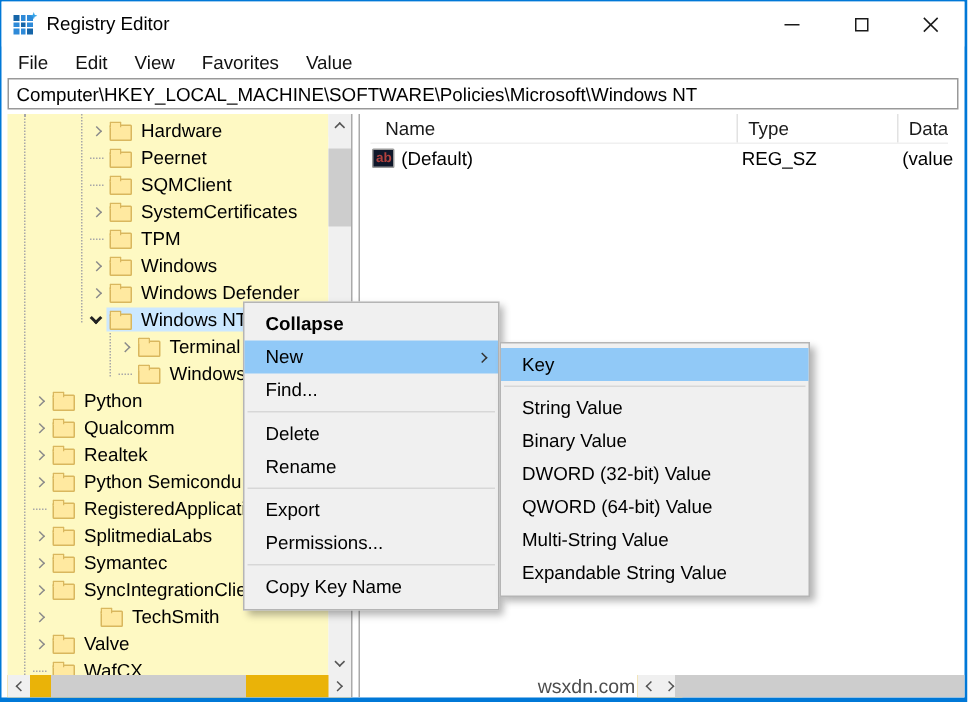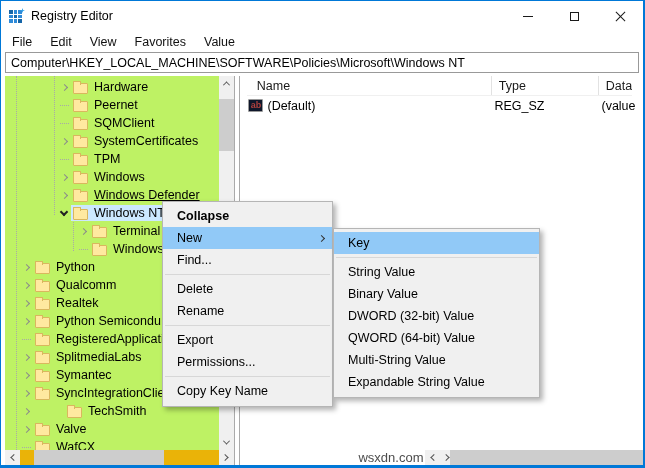--- a/index.html
+++ b/index.html
@@ -37,21 +37,21 @@
   
   .addressbar-wrap { padding:0 4px 3px 4px; flex:0 0 auto; }
   .addressbar { height:21px; border:1px solid #999; display:flex; align-items:center;
                 padding-left:5px; background:#fff; white-space:nowrap; overflow:hidden; }
 
   
   .main { flex:1 1 auto; display:flex; padding:0 4px; min-height:0; }
 
   .tree-pane { width:230px; flex:0 0 auto; display:flex; flex-direction:column; border-right:1px solid #aaa; }
   .tree-top { flex:1 1 auto; display:flex; min-height:0; }
-  .tree-viewport { flex:1 1 auto; position:relative; overflow:hidden; padding-top:2px; background:#bef264; }
+  .tree-viewport { flex:1 1 auto; position:relative; overflow:hidden; padding-top:2px; background:#fef9c3; }
 
   .guide { position:absolute; border-left:1px dotted #a8a8a8; width:0; }
 
   .tree-row { height:18px; display:flex; align-items:center; position:relative; white-space:nowrap; }
   .chev-slot { width:14px; height:14px; flex:0 0 auto; display:flex; align-items:center; justify-content:center; }
   .chev-r { width:5px; height:5px; border-top:1px solid #8b8b8b; border-right:1px solid #8b8b8b; transform:rotate(45deg); }
   .chev-d { width:6px; height:6px; border-top:2px solid #222; border-right:2px solid #222; transform:rotate(135deg); margin-top:-3px; }
   .stub { width:9px; border-top:1px dotted #a8a8a8; }
   .row-core { display:flex; align-items:center; padding:1px 3px 1px 2px; }
   .row-core.selected { background:#cce8ff; }
@@ -208,21 +208,21 @@
               </div>
               <div class="tree-row" style="padding-left: 52px;">
                 <span class="chev-slot">
                   <span class="chev-r"></span>
                 </span>
                 <span class="row-core">
                   <span class="folder"></span>
                   <span class="tree-label">Windows</span>
                 </span>
               </div>
-              <div class="tree-row" style="padding-left: 52px; text-decoration: underline;">
+              <div class="tree-row" style="padding-left: 52px;">
                 <span class="chev-slot">
                   <span class="chev-r"></span>
                 </span>
                 <span class="row-core">
                   <span class="folder"></span>
                   <span class="tree-label">Windows Defender</span>
                 </span>
               </div>
               <div class="tree-row" style="padding-left: 52px;">
                 <span class="chev-slot">

